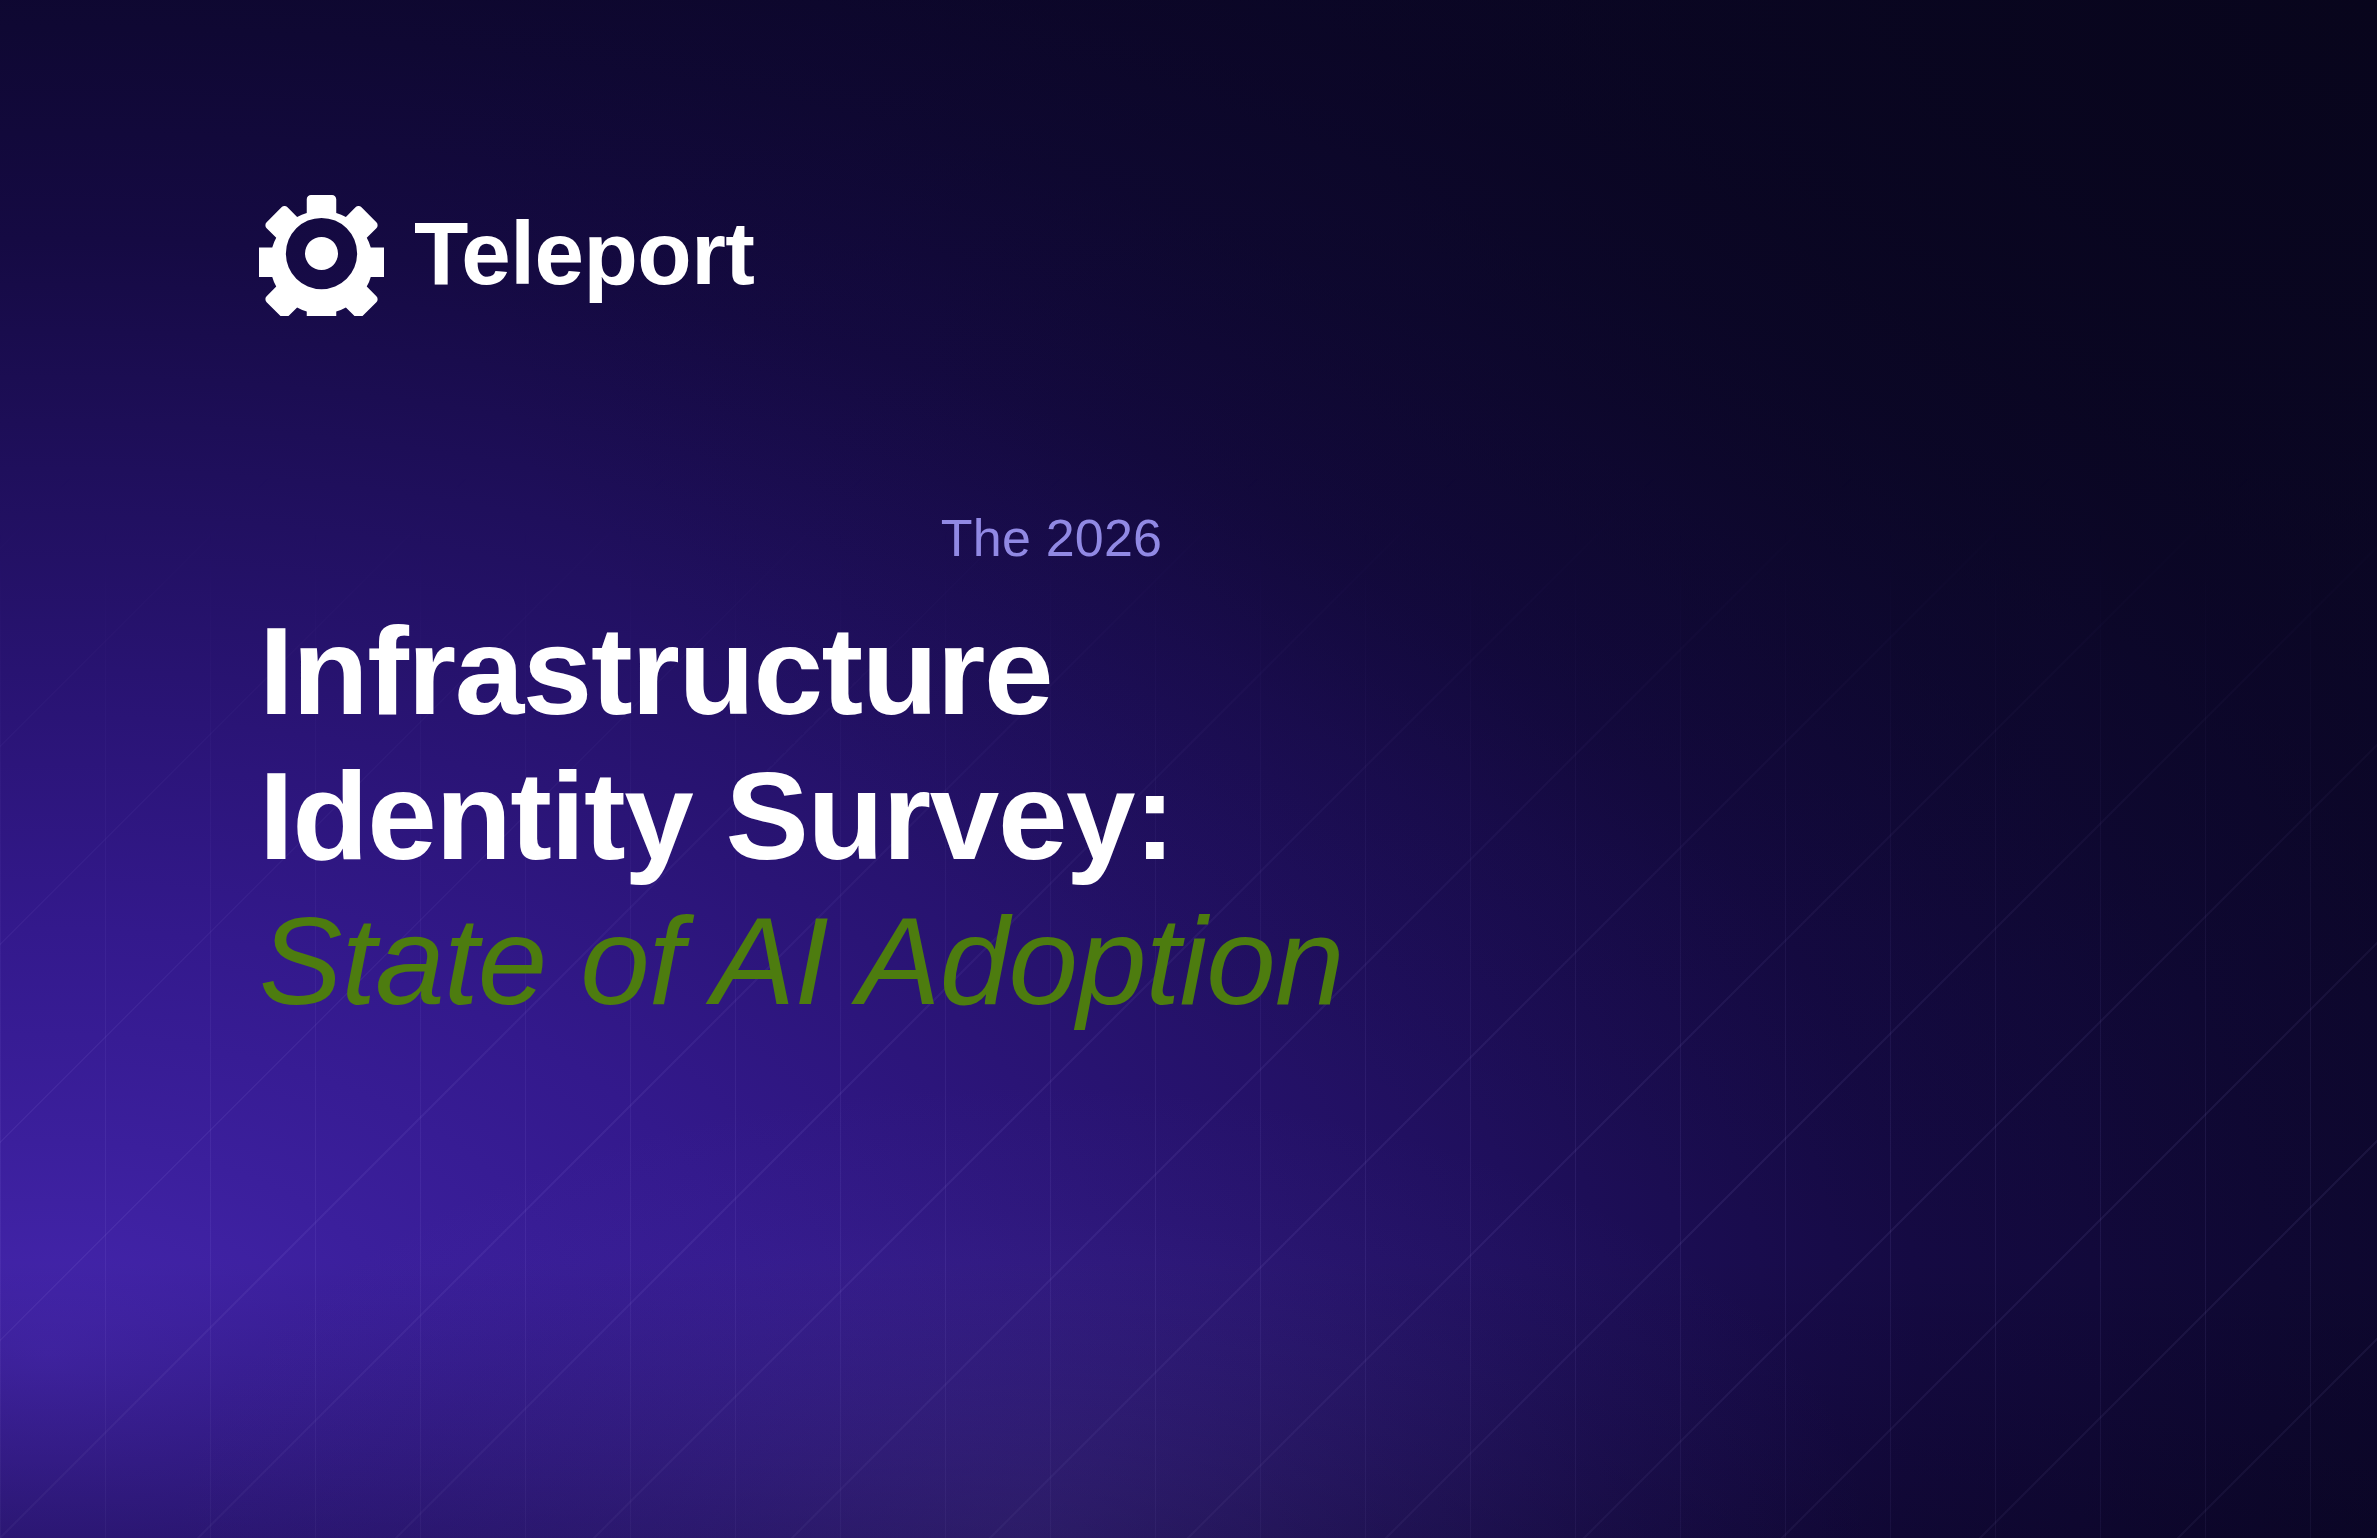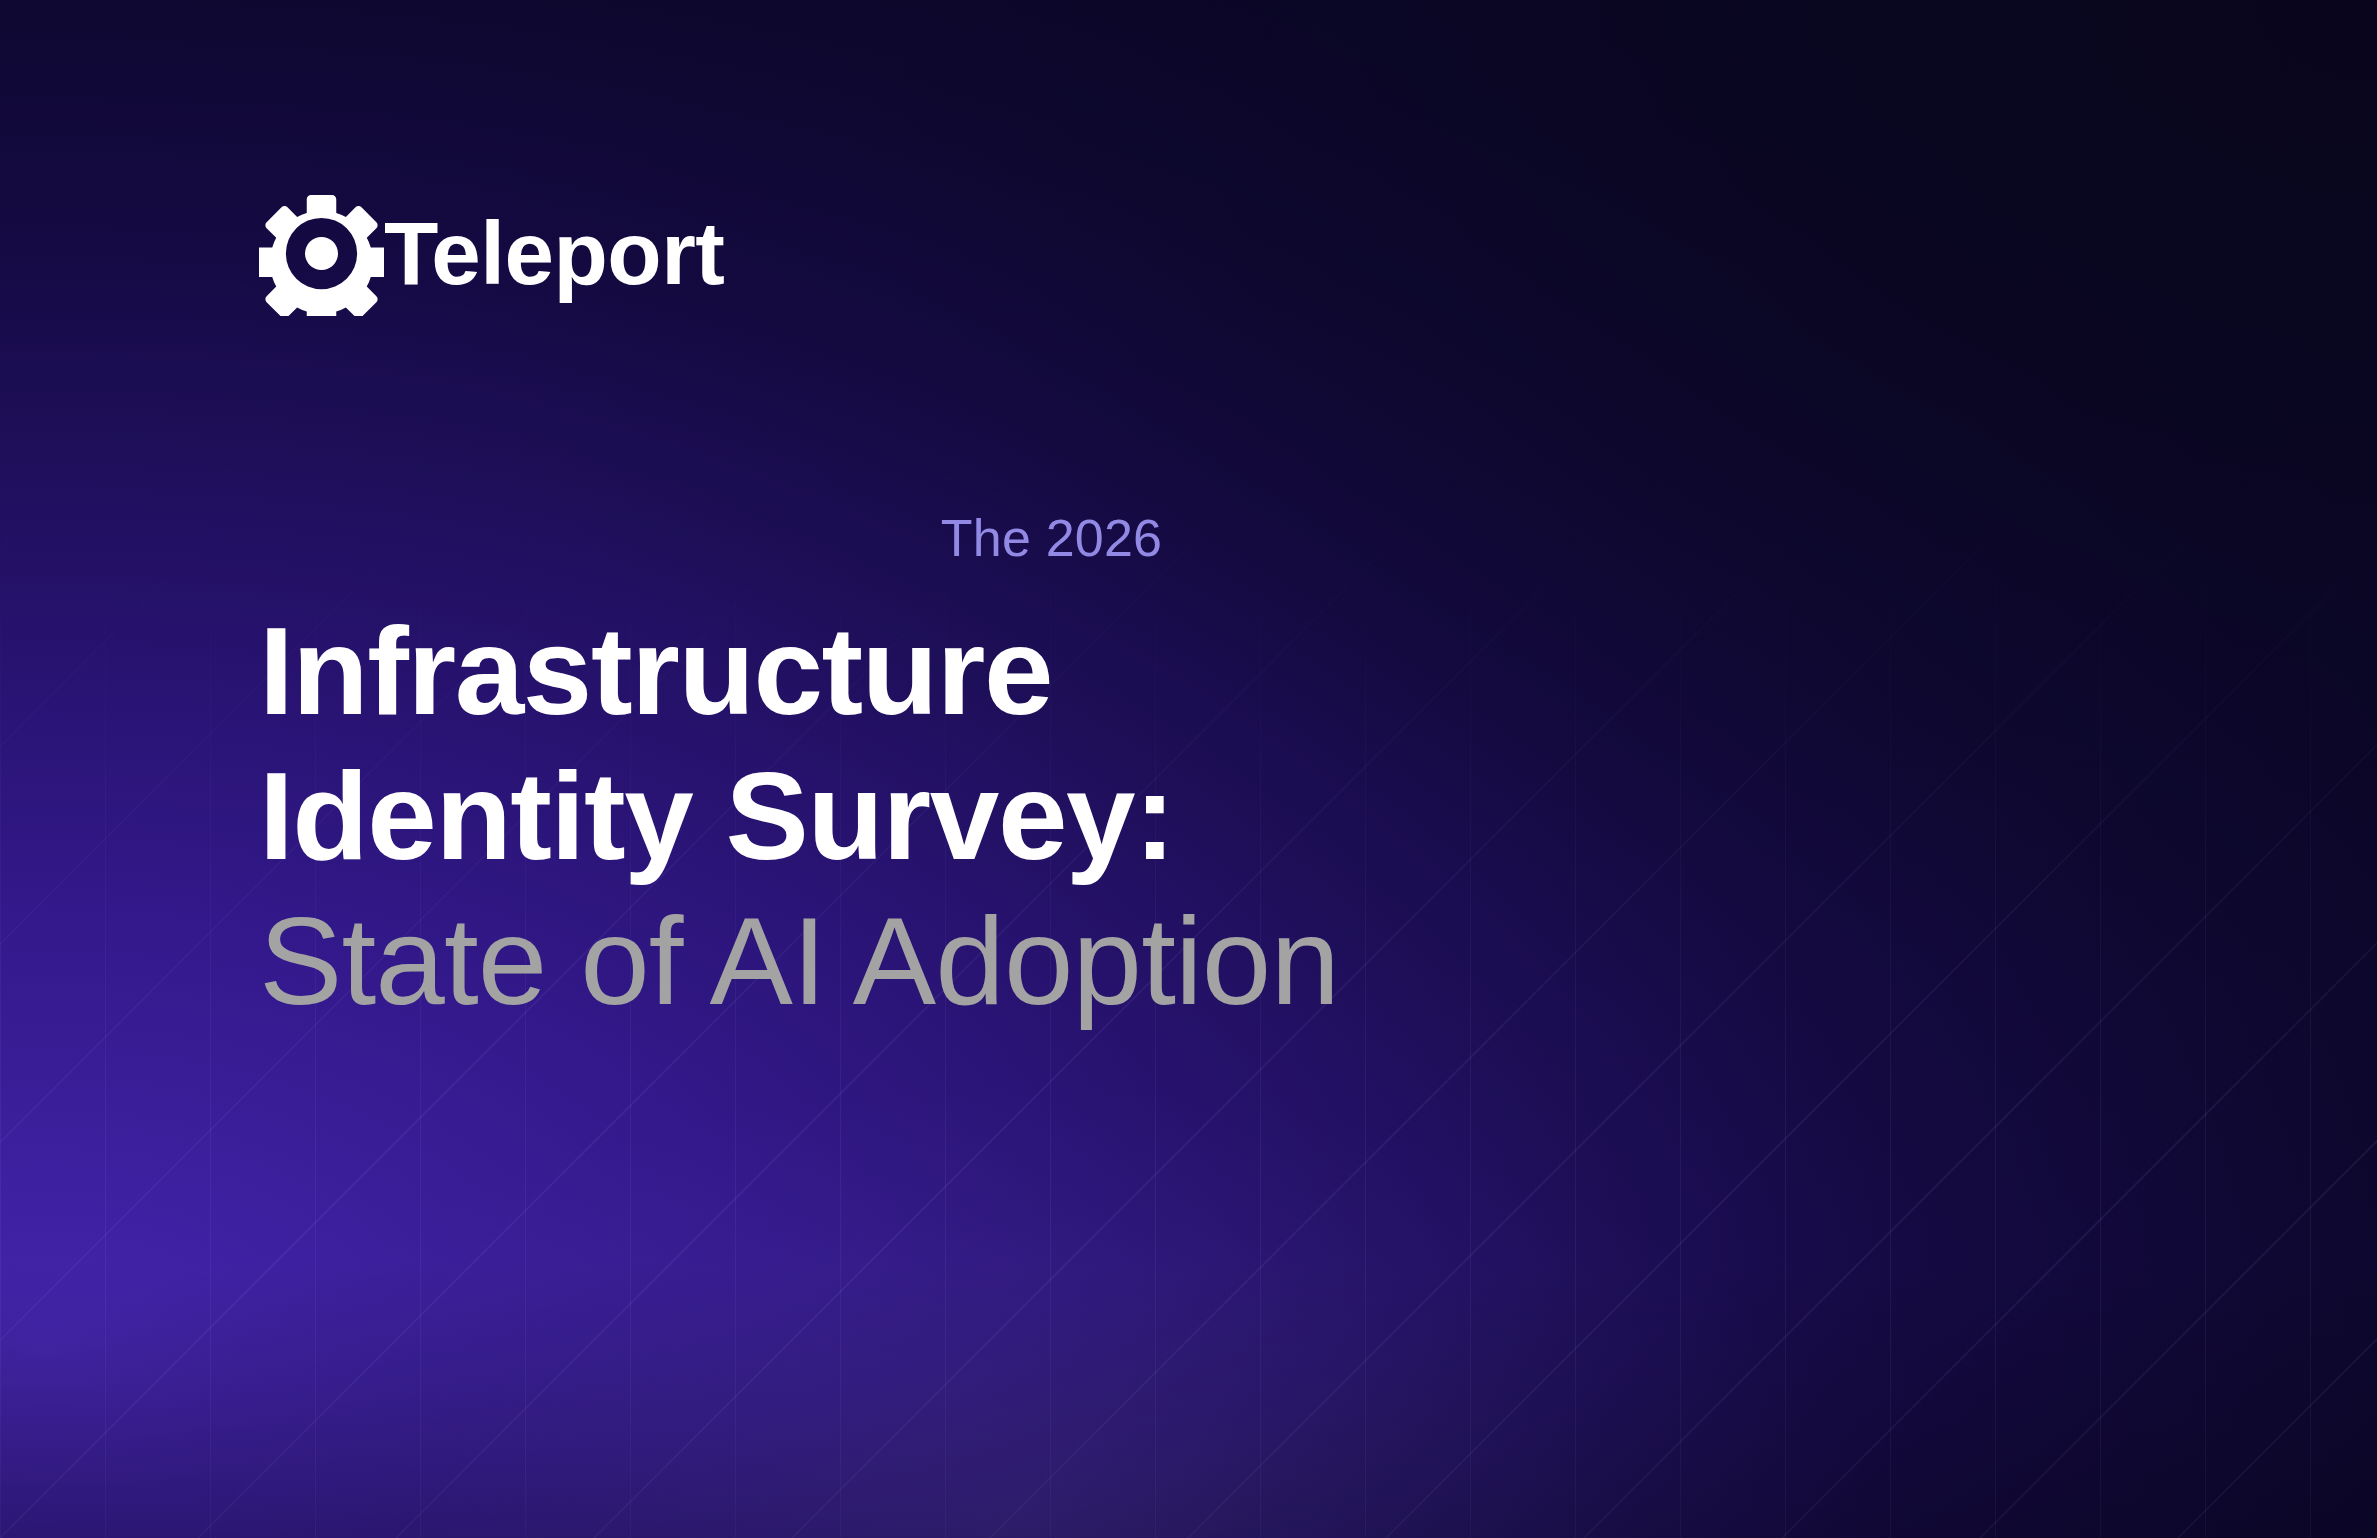--- a/index.html
+++ b/index.html
@@ -96,20 +96,21 @@
     height:100%;
   }
 
   
   .logo {
     position:absolute;
     top:190px;
     left:0;
     display:flex;
     align-items:center;
+    gap:30px;
     height:127px;
   }
   .logo-mark { width:125px; height:125px; display:block; flex:none; }
   .logo-word {
     color:#ffffff;
     font-size:89px;
     font-weight:700;
     letter-spacing:-0.5px;
     line-height:1;
     white-space:nowrap;
@@ -131,21 +132,21 @@
   }
 
   .title-line {
     display:block;
     font-size:125px;
     line-height:1.16;
     letter-spacing:-1.4px;
     white-space:nowrap;
   }
   .title-line.strong { color:#ffffff; font-weight:700; }
-  .title-line.accent { color:#a3a3a3; font-weight:400; letter-spacing:-0.9px; }
+  .title-line.accent { color:#4d7c0f; font-weight:400; letter-spacing:-0.9px;font-style:italic; }
 </style>
 </head>
 <body>
 
 <div id="slide">
 
   <div class="bg-layer bg-base"></div>
   <div class="bg-layer bg-dark-tr"></div>
   <div class="bg-layer bg-grid-v"></div>
   <div class="bg-layer bg-grid-d"></div>

